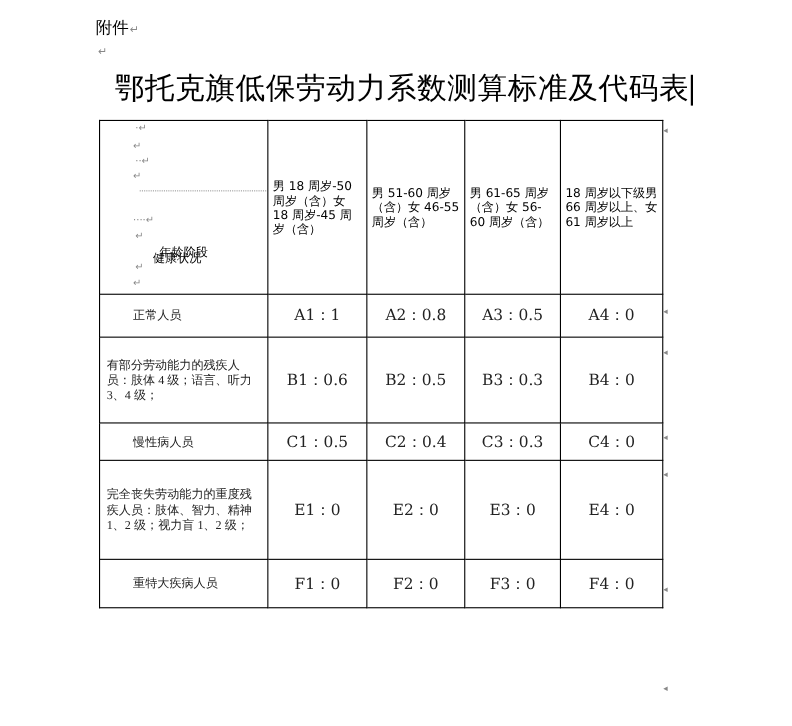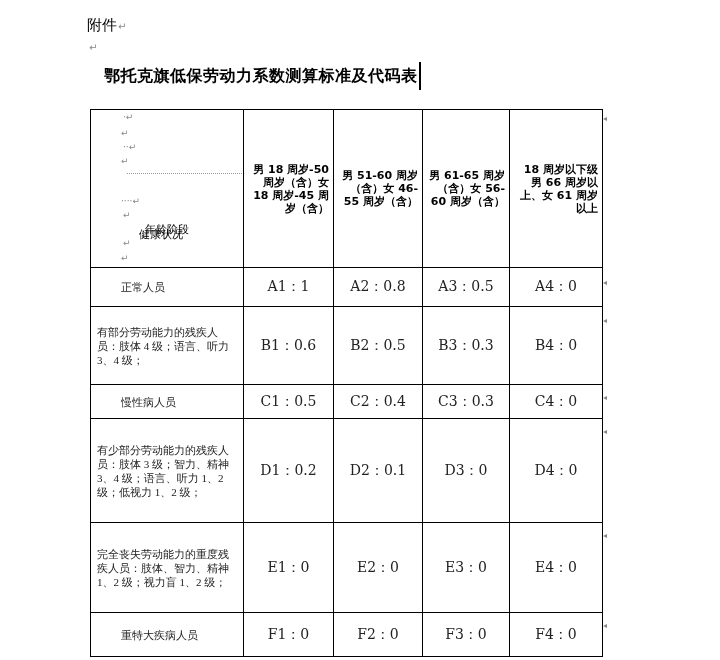--- a/index.html
+++ b/index.html
@@ -1,26 +1,26 @@
 <!DOCTYPE html>
 <html><head>
 <meta charset="utf-8">
 <style>
   html, body { margin:0; padding:0; background:#fff; }
   body { width:720px; height:660px; position:relative; overflow:hidden;
          font-family:"DejaVu Sans", sans-serif; color:#000; }
   .attach { position:absolute; left:87px; top:16px; font-size:15px; }
   .pm { color:#888; font-size:10px; margin-left:1px; }
   .blank-mark { position:absolute; left:88px; top:42px; }
-  .title { position:absolute; left:104px; top:62px; font-size:16px; font-weight:bold;
+  .title { position:absolute; left:104px; top:62px; font-size:27px; font-weight:normal;
            font-family:"DejaVu Serif", serif; letter-spacing:0.5px; }
   .cursor { display:inline-block; width:2px; height:28px; background:#000; vertical-align:middle; margin-left:1px; }
   table { position:absolute; left:90px; top:109px; border-collapse:collapse; table-layout:fixed; }
   td { border:1.5px solid #000; padding:0; vertical-align:middle; font-size:11px; }
-  .hdr { text-align:right; line-height:13px; padding:0 4px;font-weight:bold; }
+  .hdr { text-align:left; line-height:13px; padding:0 4px; }
   .diag { position:relative; height:157px; font-size:11px; color:#000; }
   .diag .line { position:absolute; left:36px; top:63px; width:115px; border-top:1px dotted #999; }
   .diag .l1 { position:absolute; left:48px; top:77px;margin-top:40px; }
   .diag .l2 { position:absolute; left:54px; top:112px; }
   .diag .mk { position:absolute; color:#888; font-size:9px; }
   .rowlbl { font-family:Liberation Serif, serif; font-size:11px; line-height:14px; padding:0 4px 0 6px; color:#222; }
   .val { text-align:center; font-family:"DejaVu Serif", serif; font-size:14px; color:#222; }
   .rmark { position:absolute; left:603px; color:#888; font-size:8px; }
 </style>
 </head>
@@ -74,27 +74,20 @@
     <td class="val">B3：0.3</td>
     <td class="val">B4：0</td>
   </tr>
   <tr style="height:34px">
     <td class="rowlbl" style="padding-left:30px">慢性病人员</td>
     <td class="val">C1：0.5</td>
     <td class="val">C2：0.4</td>
     <td class="val">C3：0.3</td>
     <td class="val">C4：0</td>
   </tr>
-  <tr style="height:104px">
-    <td class="rowlbl">有少部分劳动能力的残疾人员：肢体 3 级；智力、精神 3、4 级；语言、听力 1、2 级；低视力 1、2 级；</td>
-    <td class="val">D1：0.2</td>
-    <td class="val">D2：0.1</td>
-    <td class="val">D3：0</td>
-    <td class="val">D4：0</td>
-  </tr>
   <tr style="height:90px">
     <td class="rowlbl">完全丧失劳动能力的重度残疾人员：肢体、智力、精神 1、2 级；视力盲 1、2 级；</td>
     <td class="val">E1：0</td>
     <td class="val">E2：0</td>
     <td class="val">E3：0</td>
     <td class="val">E4：0</td>
   </tr>
   <tr style="height:44px">
     <td class="rowlbl" style="padding-left:30px">重特大疾病人员</td>
     <td class="val">F1：0</td>

